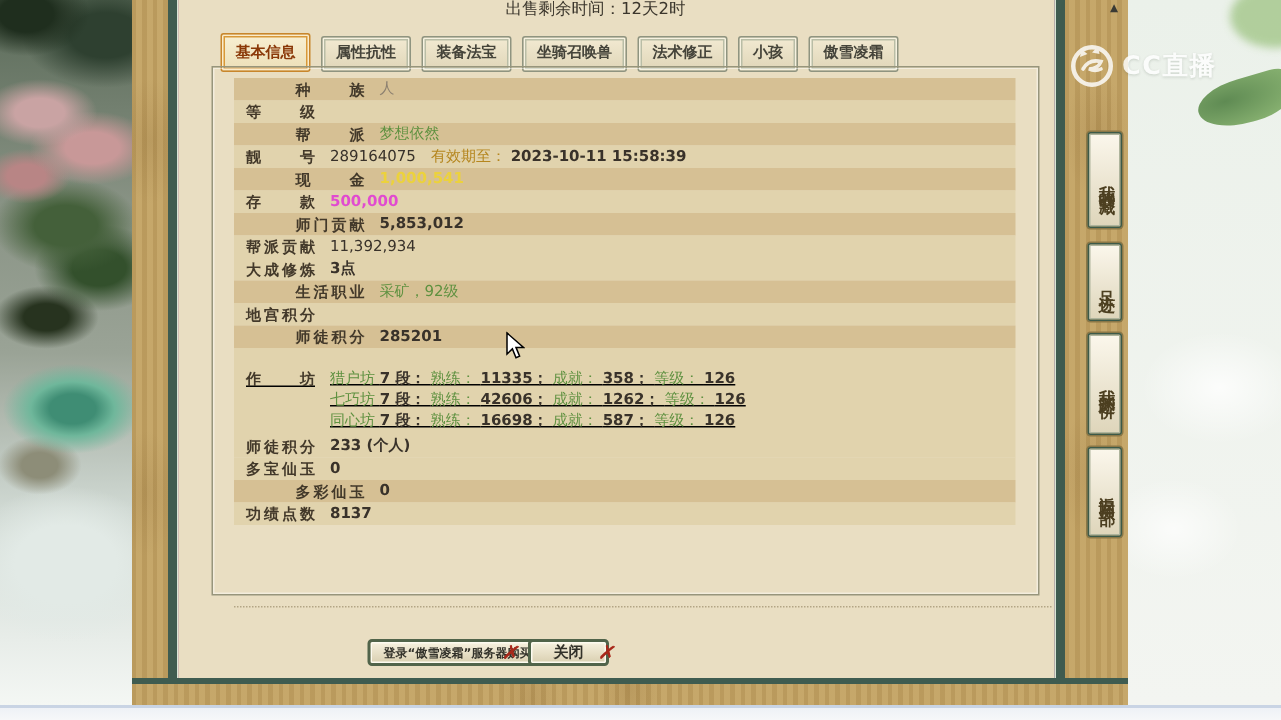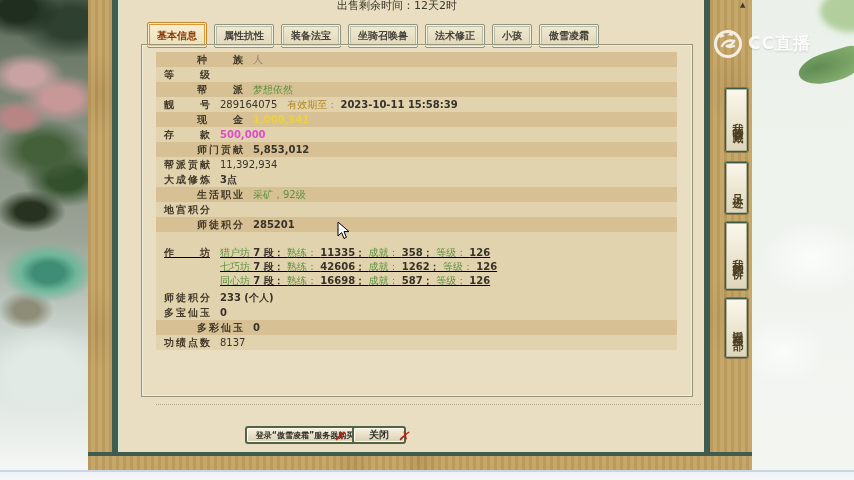--- a/index.html
+++ b/index.html
@@ -217,21 +217,21 @@
         </div>
         <div class="row d">
           <span class="lbl">多彩仙玉</span>
           <div class="vals">
             <div class="line"><span style="color: rgb(57, 50, 42); font-weight: bold;">0</span></div>
           </div>
         </div>
         <div class="row l">
           <span class="lbl">功绩点数</span>
           <div class="vals">
-            <div class="line"><span style="color: rgb(57, 50, 42); font-weight: normal;">8137</span></div>
+            <div class="line"><span style="color: rgb(57, 50, 42); font-weight: bold;">8137</span></div>
           </div>
         </div>
       </div>
 
     <div id="divider"></div>
 
     <div class="gbtn" id="btn-login">
         <span>登录“傲雪凌霜”服务器购买</span>
       </div>
     <span class="seal" id="seal1">✗</span>

